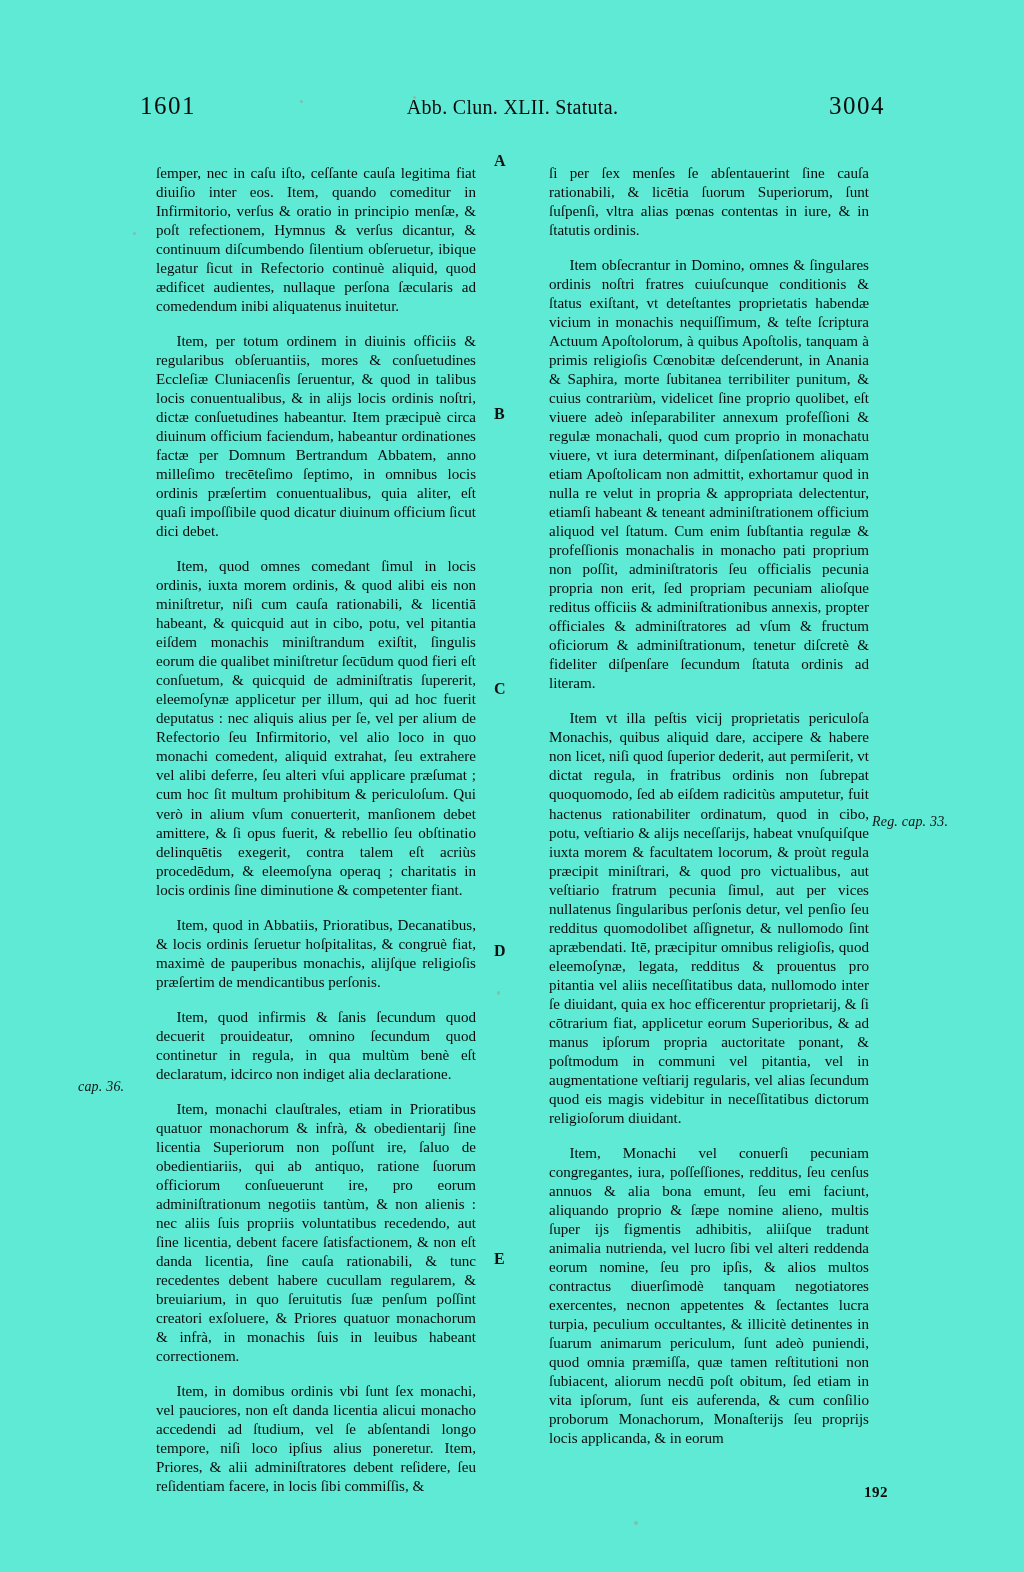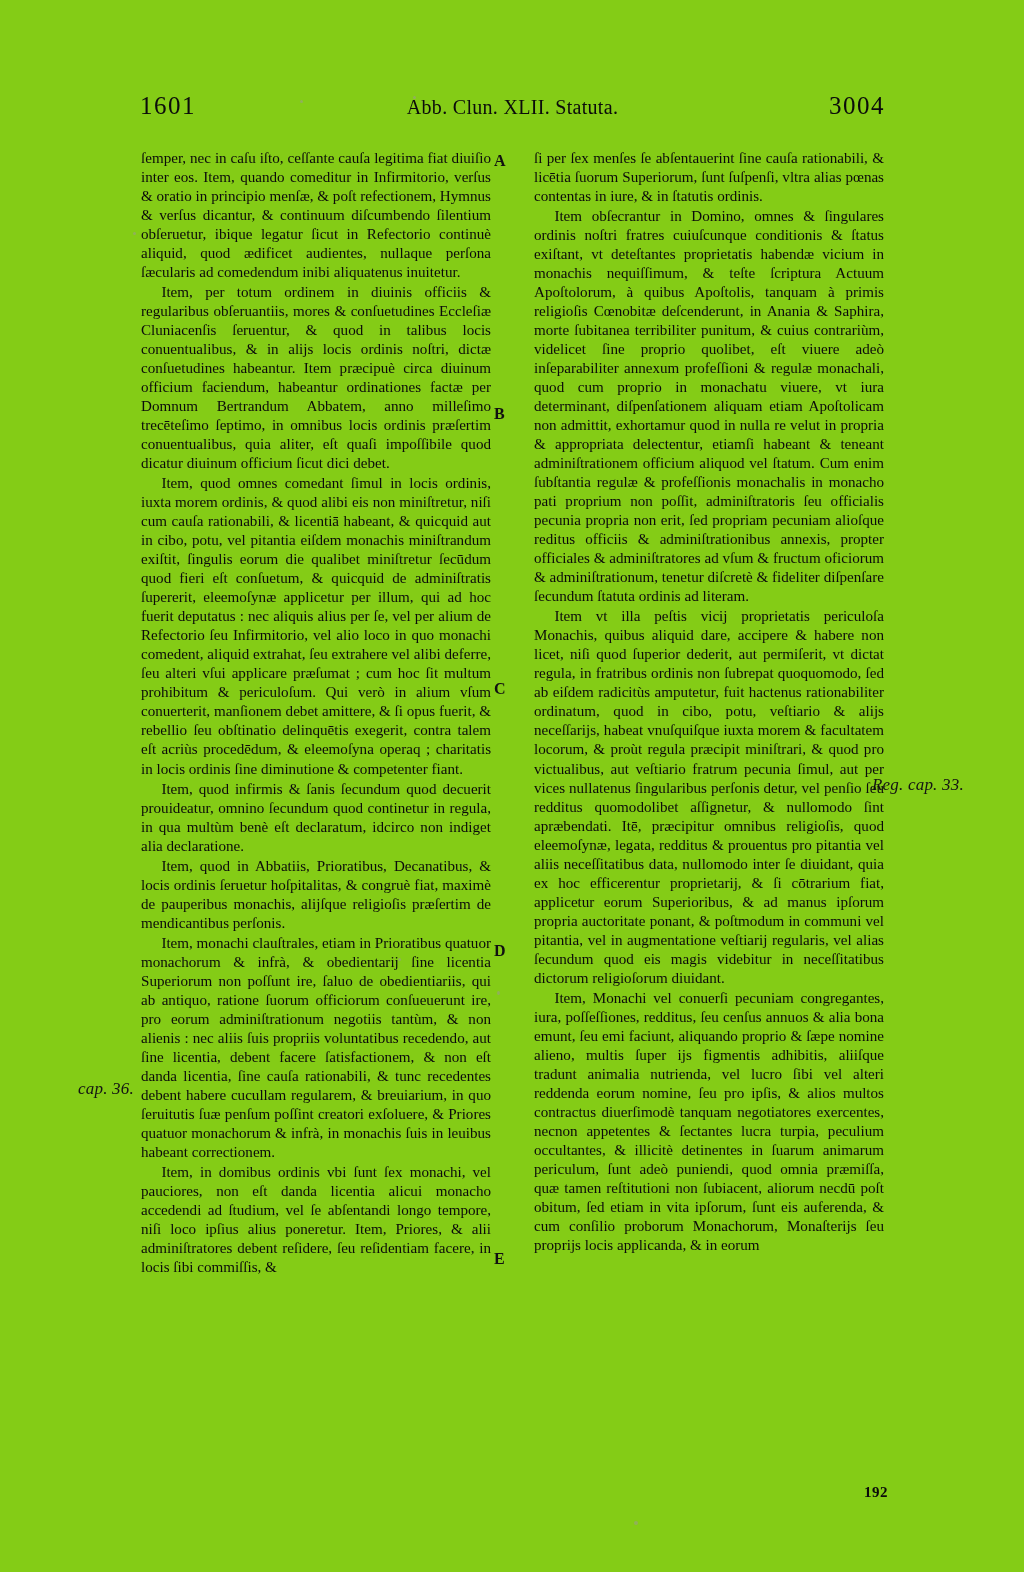--- a/index.html
+++ b/index.html
@@ -12,21 +12,21 @@
     height: 1572px;
     position: relative;
     font-family: "Liberation Serif", "DejaVu Serif", serif;
     color: #0b0b0b;
     overflow: hidden;
   }
 
   .page {
     position: absolute;
     inset: 0;
-    background: #84cc16;
+    background: #5eead4;
   }
 
   
   .header {
     position: absolute;
     left: 140px;
     top: 92px;
     width: 745px;
     height: 42px;
     display: flex;
@@ -58,42 +58,43 @@
     font-size: 15.1px;
     line-height: 19.02px;
     text-align: justify;
     text-justify: inter-word;
     hyphens: manual;
   }
   .col-left  { left: 0; }
   .col-right { left: 393px; }
 
   .col p {
-    margin: 1px;
+    margin: 16px;
     text-indent: 1.35em;
   }
   .col p.noindent { text-indent: 0; }
 
   
   .divletter {
     position: absolute;
     font-size: 16px;
     font-weight: bold;
     font-family: "Liberation Serif", serif;
     color: #111;
   }
 
   
   .marginal {
     position: absolute;
     font-style: italic;
-    font-size: 17px;
+    font-size: 14px;
     letter-spacing: 0.2px;
     color: #141414;
     white-space: nowrap;
+    margin-top: 39px;
   }
   .marg-left  { left: 78px; }
   .marg-right { left: 872px; }
 
   
   .signature {
     position: absolute;
     right: 136px;
     top: 1484px;
     font-size: 15px;
@@ -113,37 +114,37 @@
 <body>
 
 <div class="page">
 
   <div class="header">
     <span class="folio-num">1601</span>
     <span class="head-title">Abb. Clun. XLII. Statuta.</span>
     <span class="folio-num">3004</span>
   </div>
 
-  <div class="marginal marg-left" style="top:1079px;">cap. 36.</div>
+  <div class="marginal marg-left" style="top:1040px;">cap. 36.</div>
   <div class="marginal marg-right" style="top:775px;">Reg. cap. 33.</div>
 
   <div class="divletter" style="left:494px; top:152px;">A</div>
   <div class="divletter" style="left:494px; top:405px;">B</div>
   <div class="divletter" style="left:494px; top:680px;">C</div>
   <div class="divletter" style="left:494px; top:942px;">D</div>
   <div class="divletter" style="left:494px; top:1250px;">E</div>
 
   <div class="columns">
 
     <div class="col col-left">
       <p class="noindent">ſemper, nec in caſu iſto, ceſſante cauſa legitima fiat diuiſio inter eos. Item, quando comeditur in Infirmitorio, verſus &amp; oratio in principio menſæ, &amp; poſt refectionem, Hymnus &amp; verſus dicantur, &amp; continuum diſcumbendo ſilentium obſeruetur, ibique legatur ſicut in Refectorio continuè aliquid, quod ædificet audientes, nullaque perſona ſæcularis ad comedendum inibi aliquatenus inuitetur.</p>
       <p>Item, per totum ordinem in diuinis officiis &amp; regularibus obſeruantiis, mores &amp; conſuetudines Eccleſiæ Cluniacenſis ſeruentur, &amp; quod in talibus locis conuentualibus, &amp; in alijs locis ordinis noſtri, dictæ conſuetudines habeantur. Item præcipuè circa diuinum officium faciendum, habeantur ordinationes factæ per Domnum Bertrandum Abbatem, anno milleſimo trecēteſimo ſeptimo, in omnibus locis ordinis præſertim conuentualibus, quia aliter, eſt quaſi impoſſibile quod dicatur diuinum officium ſicut dici debet.</p>
       <p>Item, quod omnes comedant ſimul in locis ordinis, iuxta morem ordinis, &amp; quod alibi eis non miniſtretur, niſi cum cauſa rationabili, &amp; licentiā habeant, &amp; quicquid aut in cibo, potu, vel pitantia eiſdem monachis miniſtrandum exiſtit, ſingulis eorum die qualibet miniſtretur ſecūdum quod fieri eſt conſuetum, &amp; quicquid de adminiſtratis ſupererit, eleemoſynæ applicetur per illum, qui ad hoc fuerit deputatus : nec aliquis alius per ſe, vel per alium de Refectorio ſeu Infirmitorio, vel alio loco in quo monachi comedent, aliquid extrahat, ſeu extrahere vel alibi deferre, ſeu alteri vſui applicare præſumat ; cum hoc ſit multum prohibitum &amp; periculoſum. Qui verò in alium vſum conuerterit, manſionem debet amittere, &amp; ſi opus fuerit, &amp; rebellio ſeu obſtinatio delinquētis exegerit, contra talem eſt acriùs procedēdum, &amp; eleemoſyna operaq ; charitatis in locis ordinis ſine diminutione &amp; competenter fiant.</p>
+      <p>Item, quod in Abbatiis, Prioratibus, Decanatibus, &amp; locis ordinis ſeruetur hoſpitalitas, &amp; congruè fiat, maximè de pauperibus monachis, alijſque religioſis præſertim de mendicantibus perſonis.</p>
       <p>Item, quod infirmis &amp; ſanis ſecundum quod decuerit prouideatur, omnino ſecundum quod continetur in regula, in qua multùm benè eſt declaratum, idcirco non indiget alia declaratione.</p>
-      <p>Item, quod in Abbatiis, Prioratibus, Decanatibus, &amp; locis ordinis ſeruetur hoſpitalitas, &amp; congruè fiat, maximè de pauperibus monachis, alijſque religioſis præſertim de mendicantibus perſonis.</p>
       <p>Item, monachi clauſtrales, etiam in Prioratibus quatuor monachorum &amp; infrà, &amp; obedientarij ſine licentia Superiorum non poſſunt ire, ſaluo de obedientiariis, qui ab antiquo, ratione ſuorum officiorum conſueuerunt ire, pro eorum adminiſtrationum negotiis tantùm, &amp; non alienis : nec aliis ſuis propriis voluntatibus recedendo, aut ſine licentia, debent facere ſatisfactionem, &amp; non eſt danda licentia, ſine cauſa rationabili, &amp; tunc recedentes debent habere cucullam regularem, &amp; breuiarium, in quo ſeruitutis ſuæ penſum poſſint creatori exſoluere, &amp; Priores quatuor monachorum &amp; infrà, in monachis ſuis in leuibus habeant correctionem.</p>
       <p>Item, in domibus ordinis vbi ſunt ſex monachi, vel pauciores, non eſt danda licentia alicui monacho accedendi ad ſtudium, vel ſe abſentandi longo tempore, niſi loco ipſius alius poneretur. Item, Priores, &amp; alii adminiſtratores debent reſidere, ſeu reſidentiam facere, in locis ſibi commiſſis, &amp;</p>
     </div>
 
     <div class="col col-right">
       <p class="noindent">ſi per ſex menſes ſe abſentauerint ſine cauſa rationabili, &amp; licētia ſuorum Superiorum, ſunt ſuſpenſi, vltra alias pœnas contentas in iure, &amp; in ſtatutis ordinis.</p>
       <p>Item obſecrantur in Domino, omnes &amp; ſingulares ordinis noſtri fratres cuiuſcunque conditionis &amp; ſtatus exiſtant, vt deteſtantes proprietatis habendæ vicium in monachis nequiſſimum, &amp; teſte ſcriptura Actuum Apoſtolorum, à quibus Apoſtolis, tanquam à primis religioſis Cœnobitæ deſcenderunt, in Anania &amp; Saphira, morte ſubitanea terribiliter punitum, &amp; cuius contrariùm, videlicet ſine proprio quolibet, eſt viuere adeò inſeparabiliter annexum profeſſioni &amp; regulæ monachali, quod cum proprio in monachatu viuere, vt iura determinant, diſpenſationem aliquam etiam Apoſtolicam non admittit, exhortamur quod in nulla re velut in propria &amp; appropriata delectentur, etiamſi habeant &amp; teneant adminiſtrationem officium aliquod vel ſtatum. Cum enim ſubſtantia regulæ &amp; profeſſionis monachalis in monacho pati proprium non poſſit, adminiſtratoris ſeu officialis pecunia propria non erit, ſed propriam pecuniam alioſque reditus officiis &amp; adminiſtrationibus annexis, propter officiales &amp; adminiſtratores ad vſum &amp; fructum oficiorum &amp; adminiſtrationum, tenetur diſcretè &amp; fideliter diſpenſare ſecundum ſtatuta ordinis ad literam.</p>
       <p>Item vt illa peſtis vicij proprietatis periculoſa Monachis, quibus aliquid dare, accipere &amp; habere non licet, niſi quod ſuperior dederit, aut permiſerit, vt dictat regula, in fratribus ordinis non ſubrepat quoquomodo, ſed ab eiſdem radicitùs amputetur, fuit hactenus rationabiliter ordinatum, quod in cibo, potu, veſtiario &amp; alijs neceſſarijs, habeat vnuſquiſque iuxta morem &amp; facultatem locorum, &amp; proùt regula præcipit miniſtrari, &amp; quod pro victualibus, aut veſtiario fratrum pecunia ſimul, aut per vices nullatenus ſingularibus perſonis detur, vel penſio ſeu redditus quomodolibet aſſignetur, &amp; nullomodo ſint apræbendati. Itē, præcipitur omnibus religioſis, quod eleemoſynæ, legata, redditus &amp; prouentus pro pitantia vel aliis neceſſitatibus data, nullomodo inter ſe diuidant, quia ex hoc efficerentur proprietarij, &amp; ſi cōtrarium fiat, applicetur eorum Superioribus, &amp; ad manus ipſorum propria auctoritate ponant, &amp; poſtmodum in communi vel pitantia, vel in augmentatione veſtiarij regularis, vel alias ſecundum quod eis magis videbitur in neceſſitatibus dictorum religioſorum diuidant.</p>
       <p>Item, Monachi vel conuerſi pecuniam congregantes, iura, poſſeſſiones, redditus, ſeu cenſus annuos &amp; alia bona emunt, ſeu emi faciunt, aliquando proprio &amp; ſæpe nomine alieno, multis ſuper ijs figmentis adhibitis, aliiſque tradunt animalia nutrienda, vel lucro ſibi vel alteri reddenda eorum nomine, ſeu pro ipſis, &amp; alios multos contractus diuerſimodè tanquam negotiatores exercentes, necnon appetentes &amp; ſectantes lucra turpia, peculium occultantes, &amp; illicitè detinentes in ſuarum animarum periculum, ſunt adeò puniendi, quod omnia præmiſſa, quæ tamen reſtitutioni non ſubiacent, aliorum necdū poſt obitum, ſed etiam in vita ipſorum, ſunt eis auferenda, &amp; cum conſilio proborum Monachorum, Monaſterijs ſeu proprijs locis applicanda, &amp; in eorum</p>
     </div>

